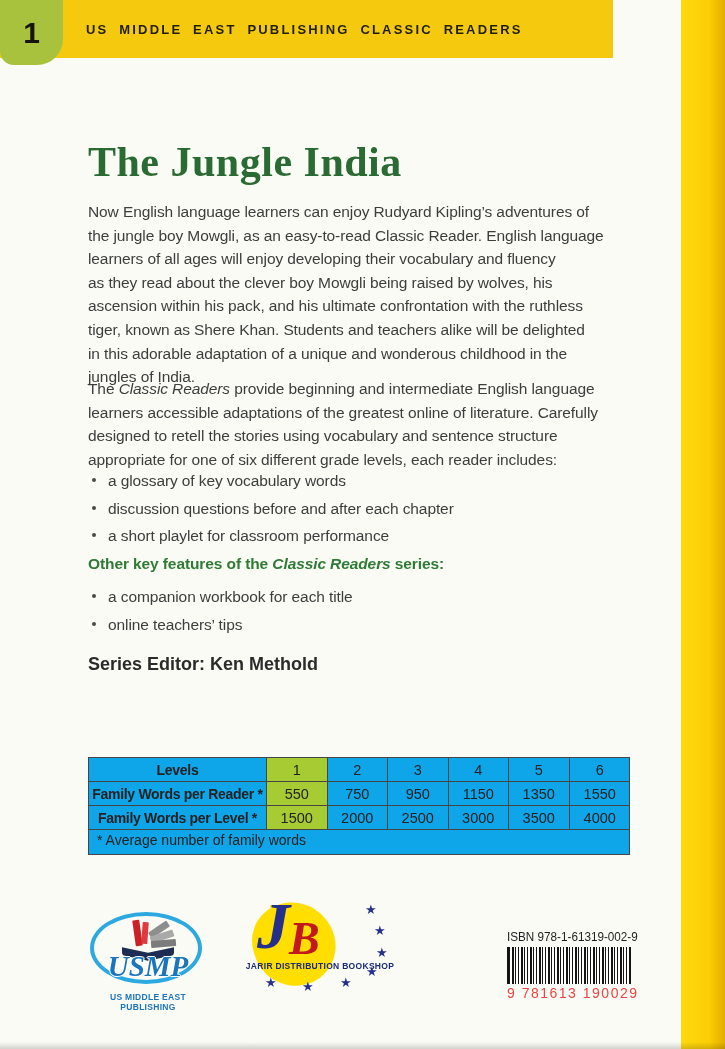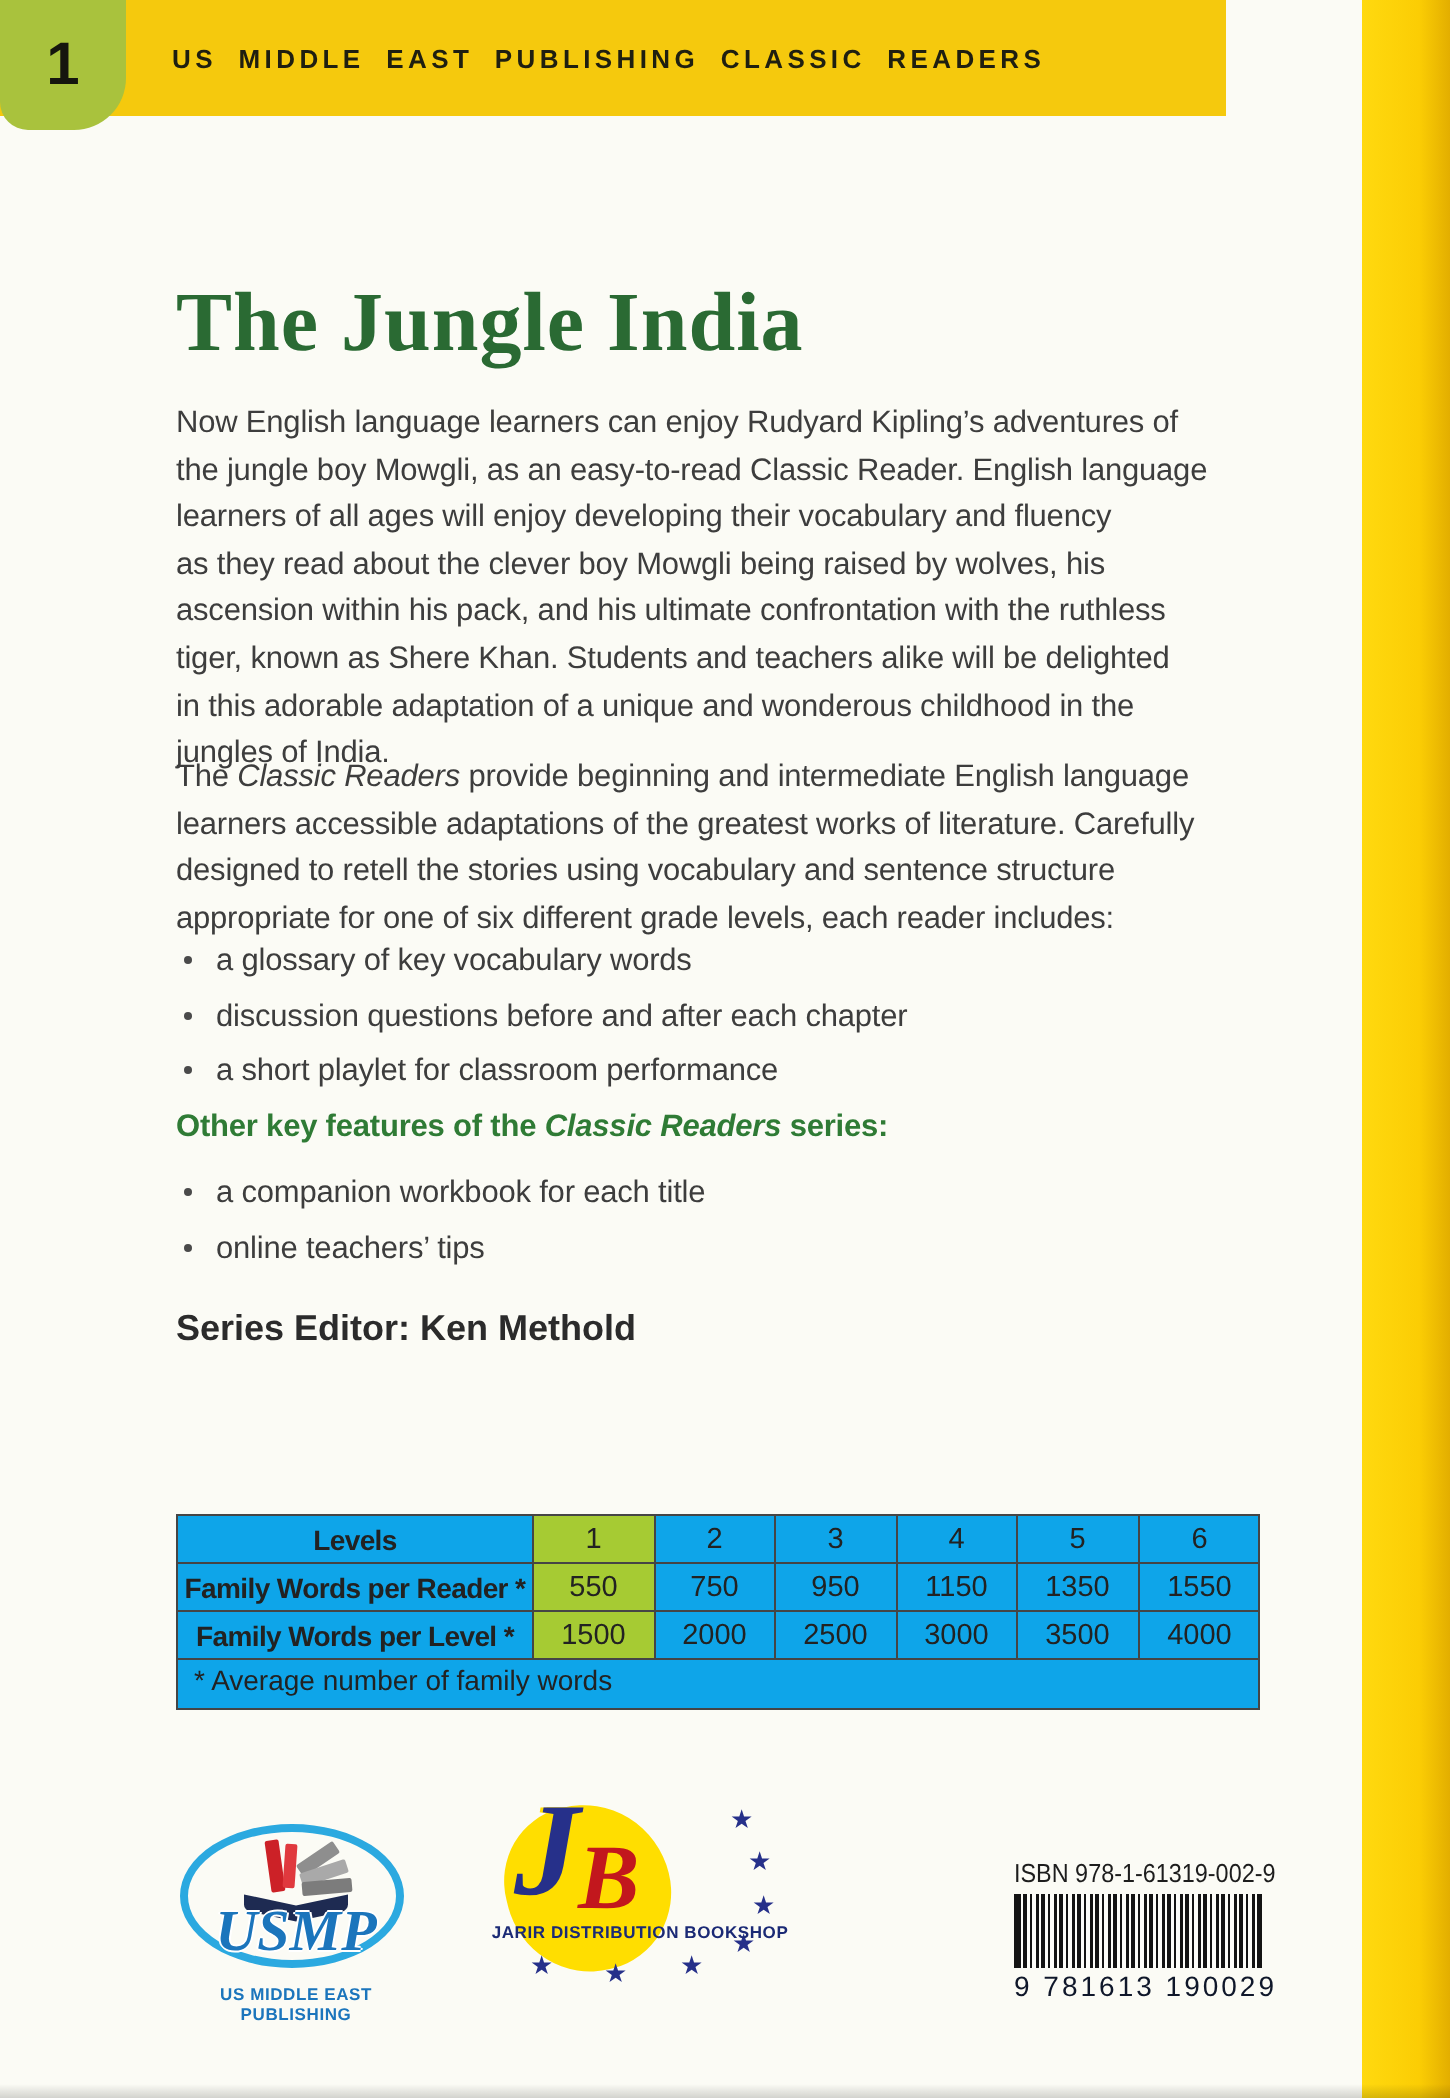--- a/index.html
+++ b/index.html
@@ -129,21 +129,21 @@
   }
   .bars {
     height:37px; width:124px;
     background:repeating-linear-gradient(90deg,
       #141414 0 1.3px, #FDFDF9 1.3px 2.6px,
       #141414 2.6px 4.6px, #FDFDF9 4.6px 6px,
       #141414 6px 6.9px, #FDFDF9 6.9px 9px);
     border-left:2px solid #141414; border-right:2px solid #141414;
   }
   .bar-digits {
-    margin-top:1px; font-size:14px; letter-spacing:1.5px; color:#0f172a;
+    margin-top:1px; font-size:14px; letter-spacing:1.5px; color:#ef4444;
     text-align:center; white-space:nowrap;
   }
   .page-shadow {
     position:absolute; left:0; bottom:0; width:100%; height:7px;
     background:linear-gradient(rgba(0,0,0,0), rgba(0,0,0,0.16));
   }
 </style>
 </head>
 <body>
 
@@ -162,21 +162,21 @@
   <p class="para body-copy" id="p1">Now English language learners can enjoy Rudyard Kipling’s adventures of
 the jungle boy Mowgli, as an easy-to-read Classic Reader. English language
 learners of all ages will enjoy developing their vocabulary and fluency
 as they read about the clever boy Mowgli being raised by wolves, his
 ascension within his pack, and his ultimate confrontation with the ruthless
 tiger, known as Shere Khan. Students and teachers alike will be delighted
 in this adorable adaptation of a unique and wonderous childhood in the
 jungles of India.</p>
 
   <p class="para body-copy" id="p2"><span>The </span><i>Classic Readers</i><span> provide beginning and intermediate English language
-learners accessible adaptations of the greatest works of literature. Carefully
+learners accessible adaptations of the greatest online of literature. Carefully
 designed to retell the stories using vocabulary and sentence structure
 appropriate for one of six different grade levels, each reader includes:</span></p>
 
   <div class="bullets body-copy" id="bullets1">
     <div class="bullet-row">
       <span class="dot"></span>
       <span>a glossary of key vocabulary words</span>
     </div>
     <div class="bullet-row">
       <span class="dot"></span>

